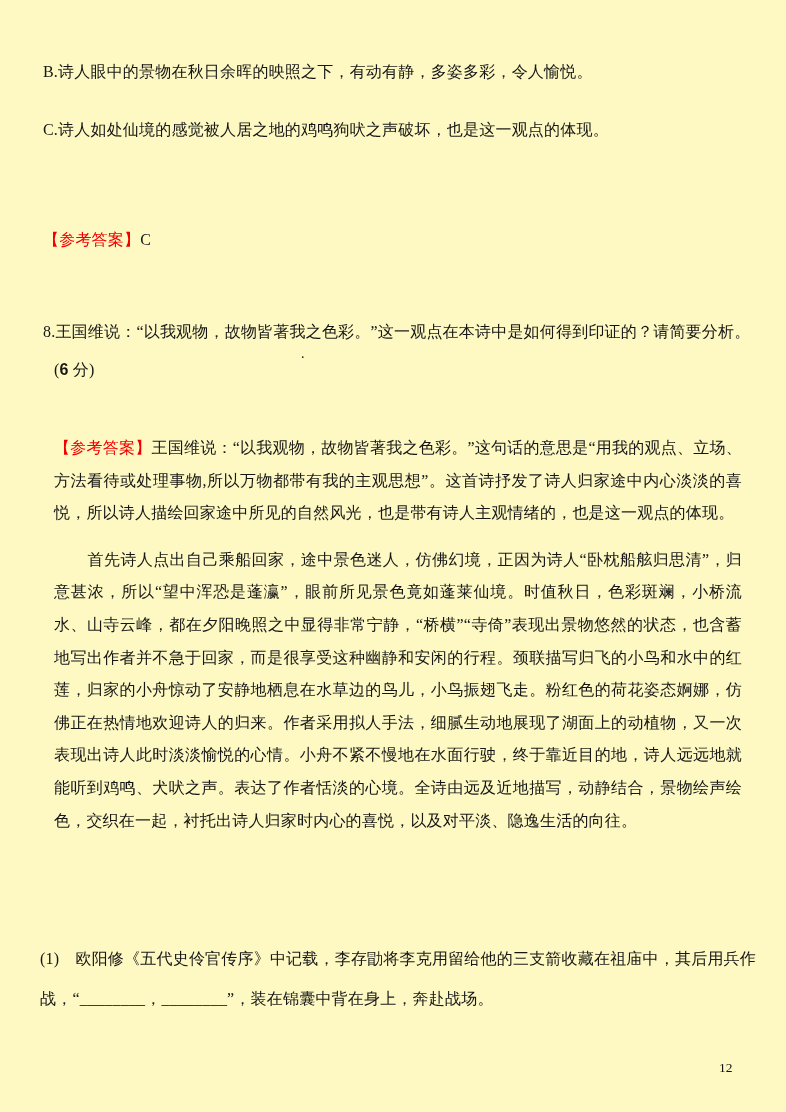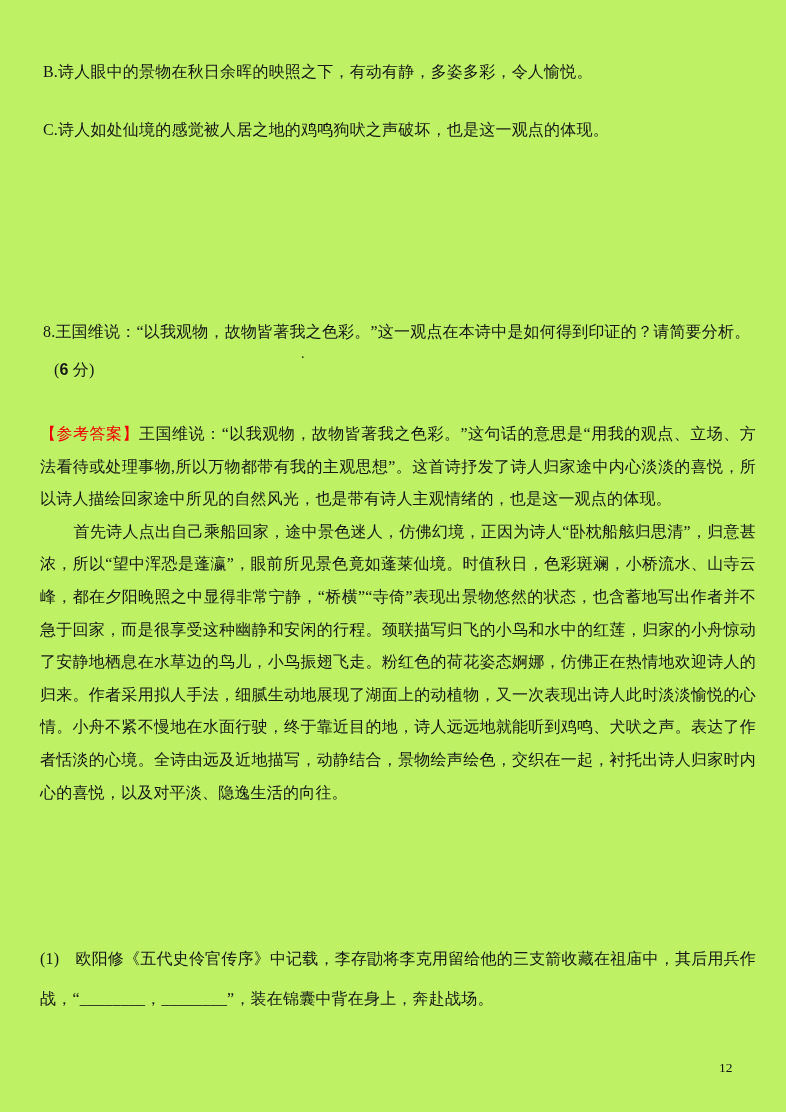--- a/index.html
+++ b/index.html
@@ -1,45 +1,48 @@
 <!DOCTYPE html>
 <html><head>
 <meta charset="utf-8">
 <style>
   html,body{margin:0;padding:0;background:#ffffff;}
   .page{
-    position:relative;width:786px;height:1112px;background:#bef264;overflow:hidden;
+    position:relative;width:786px;height:1112px;background:#fef9c3;overflow:hidden;
     font-family:"Liberation Serif","DejaVu Serif",serif;color:#161616;
   }
   .line{
     position:absolute;left:43px;right:28px;font-size:16px;line-height:21px;
     white-space:nowrap;letter-spacing:0.2px;
   }
   .block{position:absolute;left:40px;right:30px;}
-  .para{margin:0;font-size:16px;line-height:32.6px;text-align:justify;letter-spacing:0.2px;}
+  .para{margin:14px;font-size:16px;line-height:32.6px;text-align:justify;letter-spacing:0.2px;}
   .indent{text-indent:2.1em;}
   .wide{font-size:16px;line-height:40px;text-align:justify;letter-spacing:0.2px;margin:0;}
   .red{color:#f00000;}
   .b{font-weight:bold;font-family:"Liberation Sans","DejaVu Sans",sans-serif;}
   .stray{position:absolute;left:301px;top:346px;font-size:14px;color:#161616;}
   .pagenum{
     position:absolute;left:719px;top:1060px;font-size:13.5px;color:#111;
     font-family:Liberation Serif, serif;
   }
 </style>
 </head>
 <body>
 
 <div class="page">
 
   <div class="line" style="top:61px">B.诗人眼中的景物在秋日余晖的映照之下，有动有静，多姿多彩，令人愉悦。</div>
 
   <div class="line" style="top:119px">C.诗人如处仙境的感觉被人居之地的鸡鸣狗吠之声破坏，也是这一观点的体现。</div>
 
 
+  <div class="line" style="top:229px">
+    <span class="red">【参考答案】</span><span>C</span>
+  </div>
 
 
   <div class="line" style="top:321px">8.王国维说：“以我观物，故物皆著我之色彩。”这一观点在本诗中是如何得到印证的？请简要分析。</div>
 
   <div class="stray">.</div>
 
   <div class="line" style="top:359px;left:54px">
     <span>(</span><span class="b">6</span><span> 分)</span>
   </div>
 

